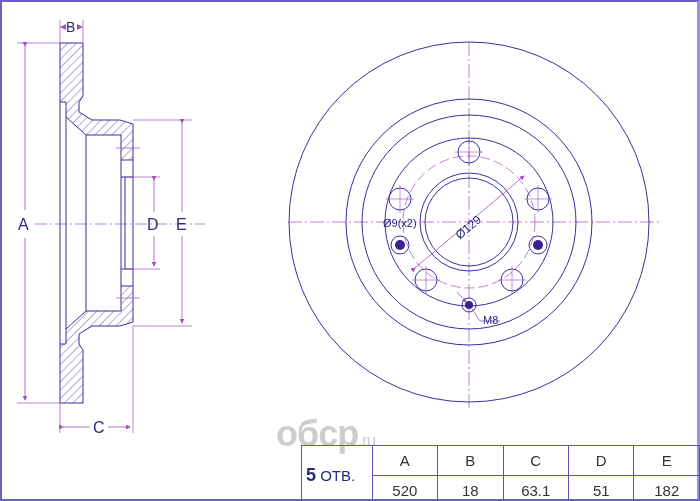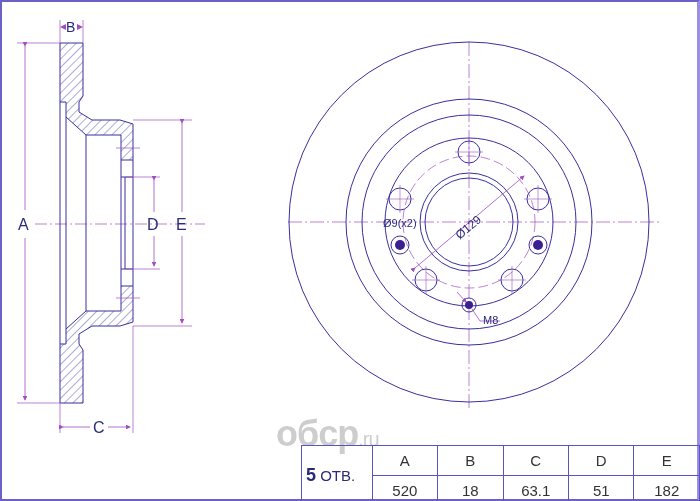--- a/index.html
+++ b/index.html
@@ -6,21 +6,21 @@
     body { width:700px; height:501px; position:relative; overflow:hidden; font-family:"Liberation Sans", sans-serif; }
     .frame { position:absolute; left:0; top:0; width:700px; height:501px; box-sizing:border-box; border:2px solid #6a60c8; border-right:3px solid #9a8ee6; }
     svg.drawing { position:absolute; left:0; top:0; }
     .lbl { font-family:"Liberation Sans", sans-serif; fill:#2a2a7a; }
     .specs { position:absolute; left:301px; top:445px; border-collapse:collapse; }
     .specs td { border:1px solid #5a52c0; text-align:center; color:#333; font-size:15px; height:29px; padding:0; }
     .specs td.holes { width:66px; font-size:15px; color:#2a2a7a; text-align:left; padding-left:4px; }
     .specs td.holes b { font-size:18px; }
     .specs td.col { width:65px; }
     .watermark { position:absolute; left:276px; top:413px; font-size:36px; font-weight:bold; color:#bdbdbd; letter-spacing:-1px; opacity:0.75; }
-    .watermark small { font-size:20px; font-weight:normal; }
+    .watermark small { font-size:17px; font-weight:normal; }
   </style>
 </head>
 <body>
 
 <div class="frame"></div>
 
 <svg class="drawing" width="700" height="501" viewBox="0 0 700 501">
   <defs>
     <pattern id="hatch" width="6" height="6" patternUnits="userSpaceOnUse" patternTransform="rotate(45)">
       <line x1="0" y1="0" x2="0" y2="6" stroke="#3a2f9e" stroke-width="0.8"></line>

